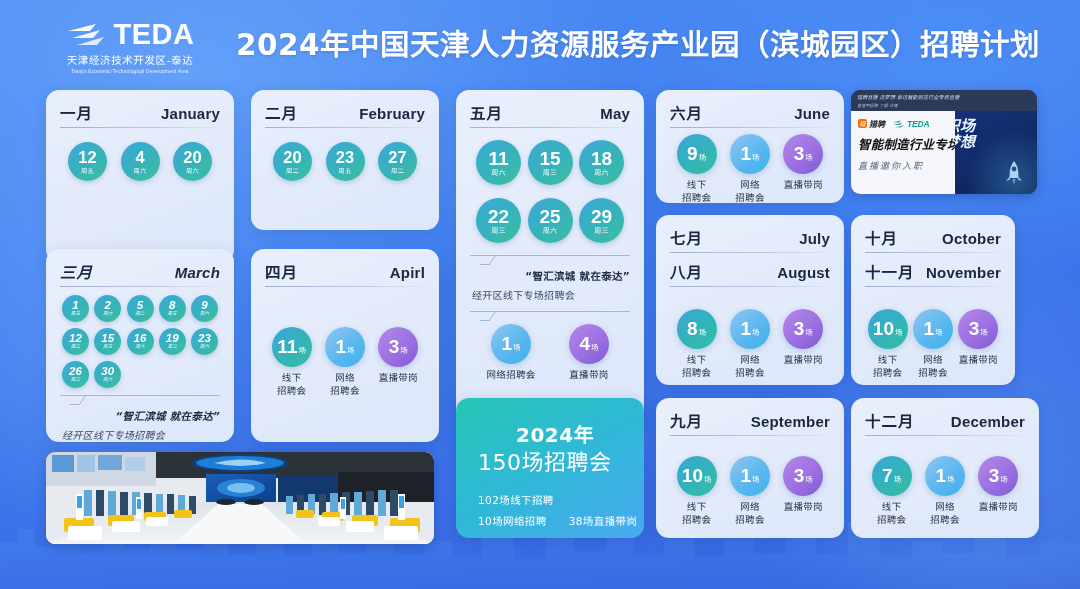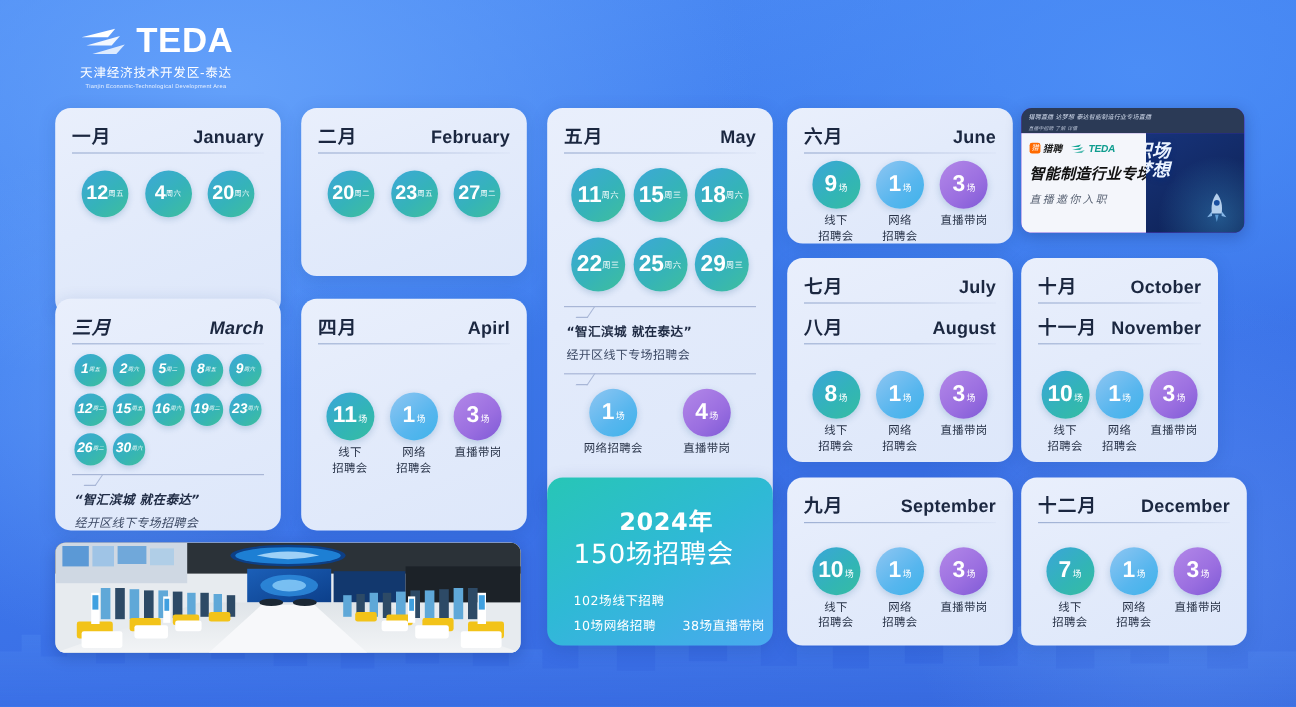--- a/index.html
+++ b/index.html
@@ -156,21 +156,21 @@
   }
   .dates.gap-lg { margin-top: 14px; }
   .dates.gap-md { margin-top: 8px; row-gap: 6px; }
 
   .dcirc {
     width: 39px; height: 39px;
     border-radius: 50%;
     background: linear-gradient(140deg, #3da8d8 0%, #35b3b9 55%, #3fbf9c 100%);
     color: #fff;
     display: flex;
-    flex-direction: row;
+    flex-direction: column;
     align-items: center;
     justify-content: center;
     box-shadow: 0 2px 5px rgba(30,90,140,.22);
     flex: 0 0 auto;
   }
   .dcirc .n {
     font-size: 16.5px;
     font-weight: 700;
     line-height: 1;
     font-family: "Liberation Sans", sans-serif;
@@ -270,20 +270,21 @@
     text-align: left;
     padding-left: 2px;
   }
   .cap1 {
     font-size: 10.5px;
     font-weight: 700;
     color: #1f2b44;
     letter-spacing: .3px;
     font-family: "DejaVu Sans", sans-serif;
     margin-bottom: 4px;
+    text-align: right;
   }
   .cap2 {
     font-size: 10px;
     color: #3c4964;
     letter-spacing: .3px;
     font-family: "DejaVu Sans", sans-serif;
   }
 
   
   .summary {
@@ -462,20 +463,21 @@
       <svg class="logo-mark" viewBox="0 0 44 26">
         <path d="M2 9 L30 2 L24 9 L2 9 Z" fill="#ffffff"></path>
         <path d="M6 16 L34 8 L27 16 L6 16 Z" fill="#ffffff" opacity=".92"></path>
         <path d="M11 23 L38 15 L31 23 L11 23 Z" fill="#ffffff" opacity=".8"></path>
       </svg>
       <span class="logo-word">TEDA</span>
     </div>
     <div class="logo-cn">天津经济技术开发区-泰达</div>
     <div class="logo-en">Tianjin Economic-Technological Development Area</div>
   </div>
+  <h1 class="title">2024年中国天津人力资源服务产业园（滨城园区）招聘计划</h1>
 </div>
 
 <div class="board">
 
   <div class="card" style="left:46px; top:90px; width:188px; height:173px;">
     <div class="card-head">
       <span class="m-cn">一月</span>
       <span class="m-en">January</span>
     </div>
     <div class="rule"></div>

